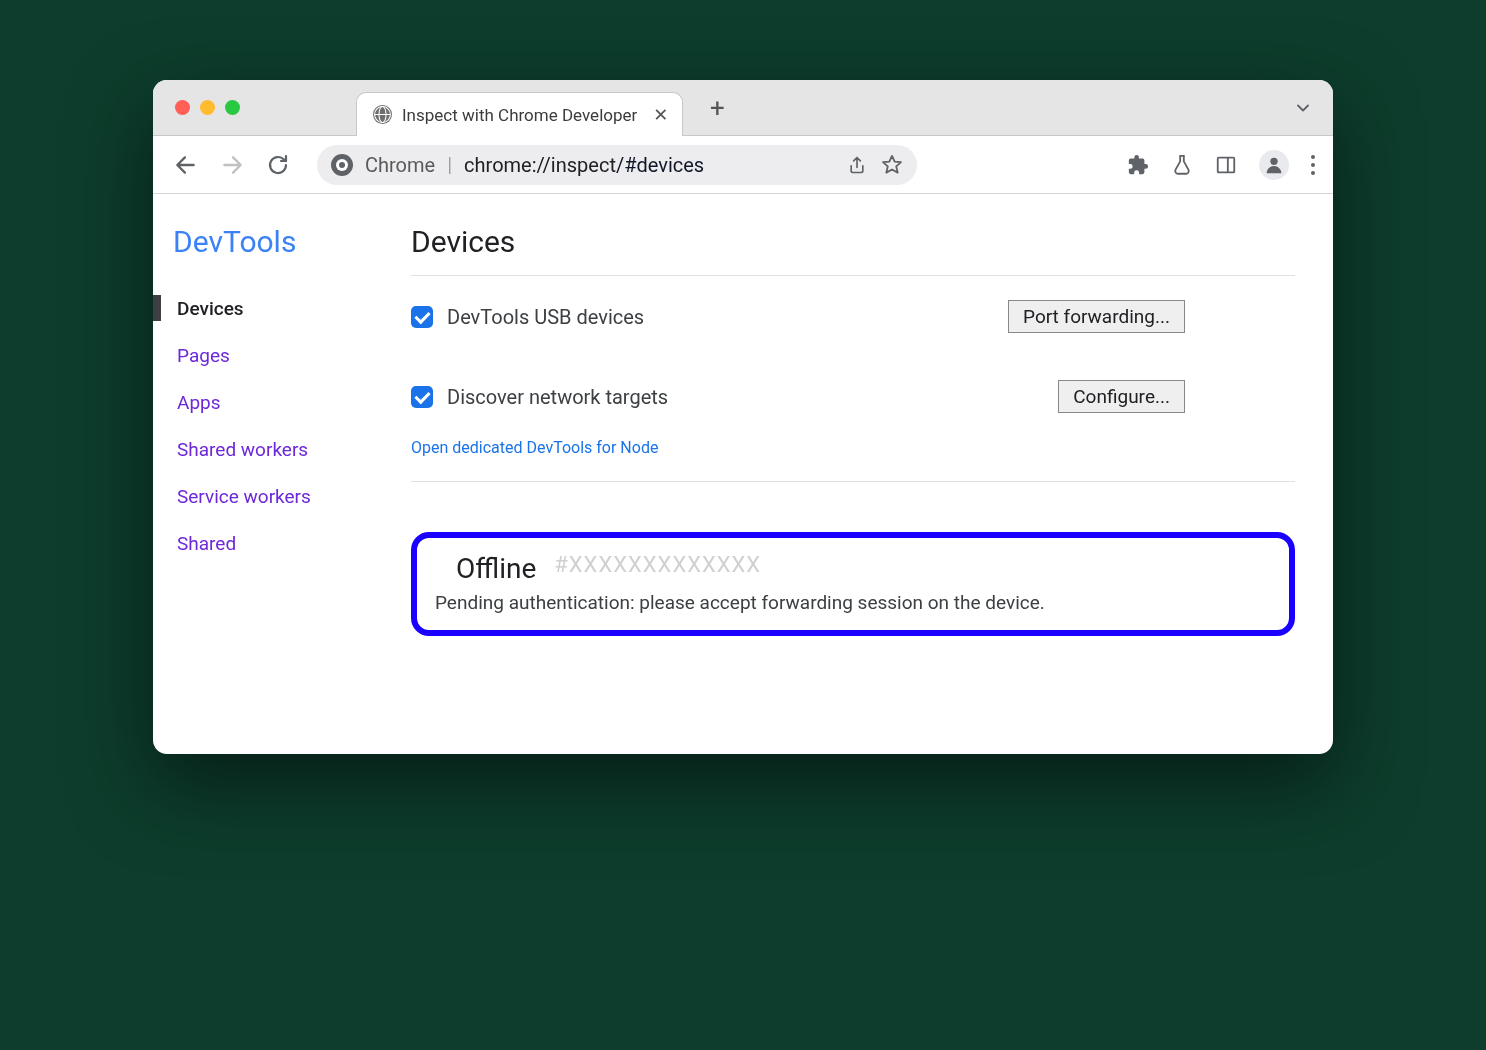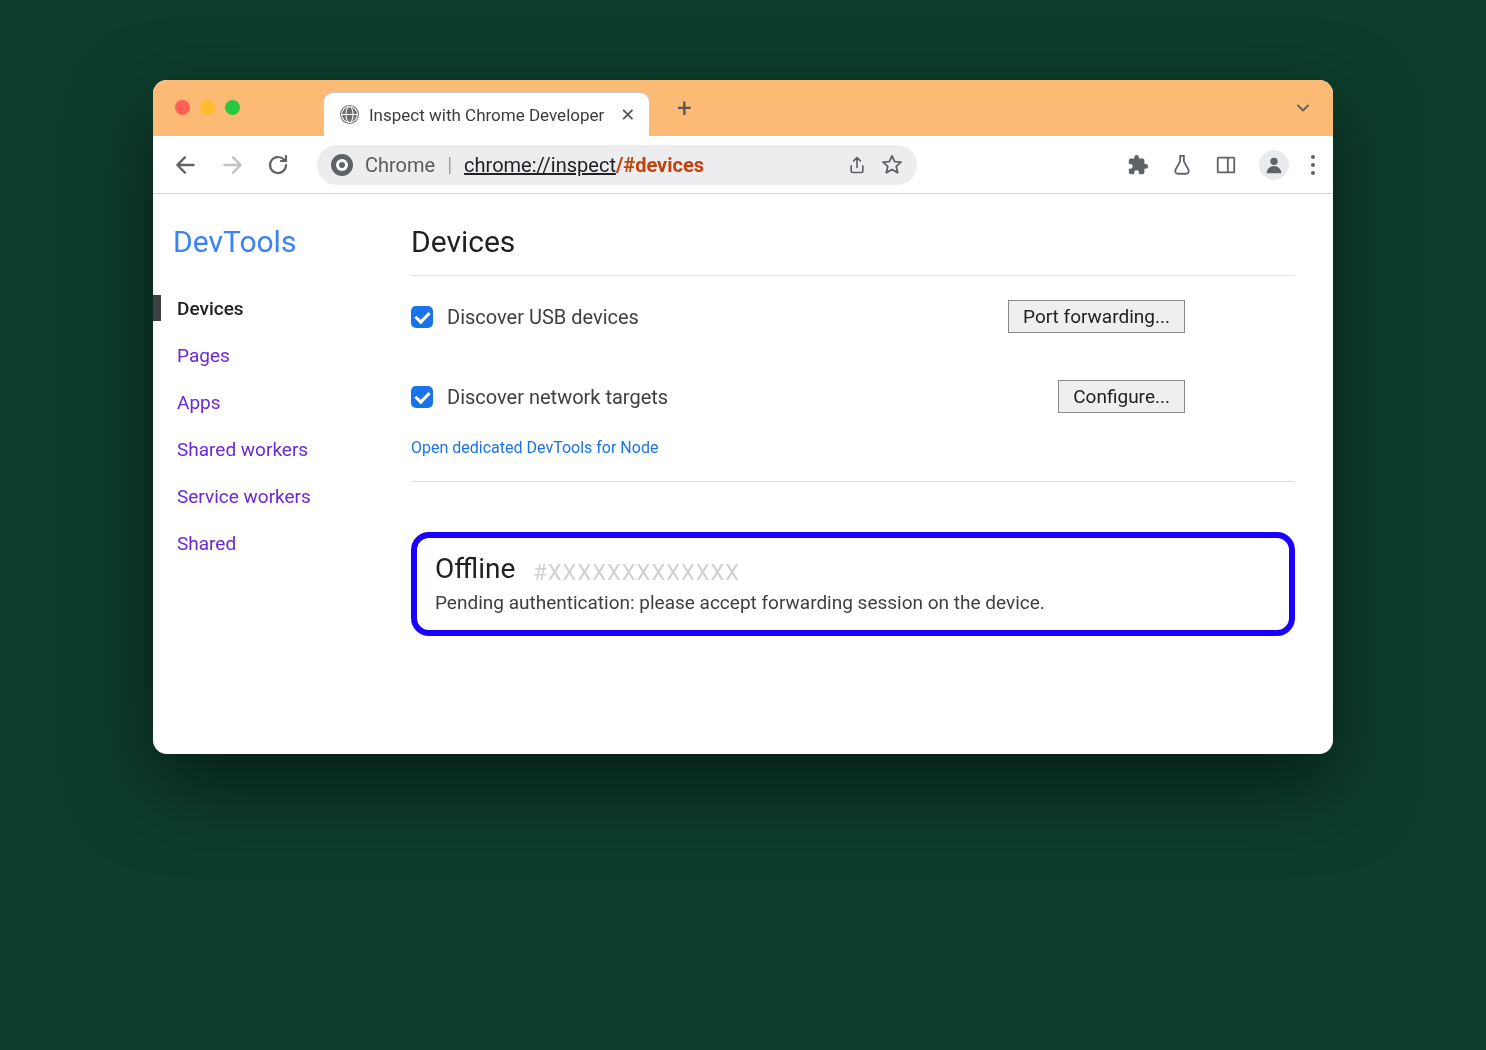--- a/index.html
+++ b/index.html
@@ -16,25 +16,26 @@
     .browser-window {
       width: 1180px;
       background: #fff;
       border-radius: 14px;
       box-shadow: 0 30px 80px rgba(0,0,0,0.5);
       overflow: hidden;
     }
     
     .tab-bar {
       height: 56px;
-      background: #fdba74;
+      background: #e5e5e5;
       display: flex;
       align-items: flex-end;
       position: relative;
       border-bottom: 1px solid #c8c8c8;
+      padding-left: 33px;
     }
     .traffic-lights {
       display: flex;
       gap: 10px;
       position: absolute;
       left: 22px;
       top: 20px;
     }
     .tl { width: 15px; height: 15px; border-radius: 50%; }
     .tl-red { background: #ff5f57; }
@@ -120,22 +121,22 @@
     }
     .omnibox .chrome-logo::after{
       content:""; position:absolute; inset:5px; border-radius:50%;
       background:#fff;
     }
     .omnibox .chrome-logo::before{
       content:""; position:absolute; left:8px; top:8px; width:6px; height:6px; border-radius:50%;
       background:#5f6368; z-index:1;
     }
     .omnibox .sep { color: #9aa0a6; }
-    .omnibox .url-strong { color: #202124; text-decoration: underline; }
-    .omnibox .url-dim { color: #c2410c; font-weight: bold; }
+    .omnibox .url-strong { color: #202124; }
+    .omnibox .url-dim { color: #0f172a; }
     .omnibox-spacer { flex: 1; }
     .omnibox-icons { display: flex; gap: 14px; align-items: center; color: #5f6368; }
     .toolbar-right {
       display: flex;
       align-items: center;
       gap: 22px;
       margin-left: auto;
       color: #5f6368;
     }
     .avatar {
@@ -242,22 +243,23 @@
       cursor: pointer;
     }
     .device-box {
       margin-top: 50px;
       border: 6px solid #1a00ff;
       border-radius: 18px;
       padding: 14px 18px 16px 18px;
     }
     .device-status {
       display: flex;
-      align-items: flex-end;
+      align-items: flex-start;
       gap: 18px;
+      margin-left: 21px;
     }
     .device-status-label {
       font-size: 28px;
       color: #202124;
       font-weight: 400;
     }
     .device-id {
       font-size: 22px;
       color: #d0d0d0;
       letter-spacing: 1px;
@@ -379,21 +381,21 @@
       <div class="sidebar-item"><span>Shared workers</span></div>
       <div class="sidebar-item"><span>Service workers</span></div>
       <div class="sidebar-item"><span>Shared</span></div>
     </div>
 
     <div class="main">
       <div class="main-title">Devices</div>
 
       <div class="option-row">
         <div class="checkbox"></div>
-        <span class="option-label">Discover USB devices</span>
+        <span class="option-label">DevTools USB devices</span>
         <button class="option-btn">Port forwarding...</button>
       </div>
 
       <div class="option-row" style="margin-top:46px;">
         <div class="checkbox"></div>
         <span class="option-label">Discover network targets</span>
         <button class="option-btn">Configure...</button>
       </div>
 
       <div class="option-row last" style="margin-top:8px;">

